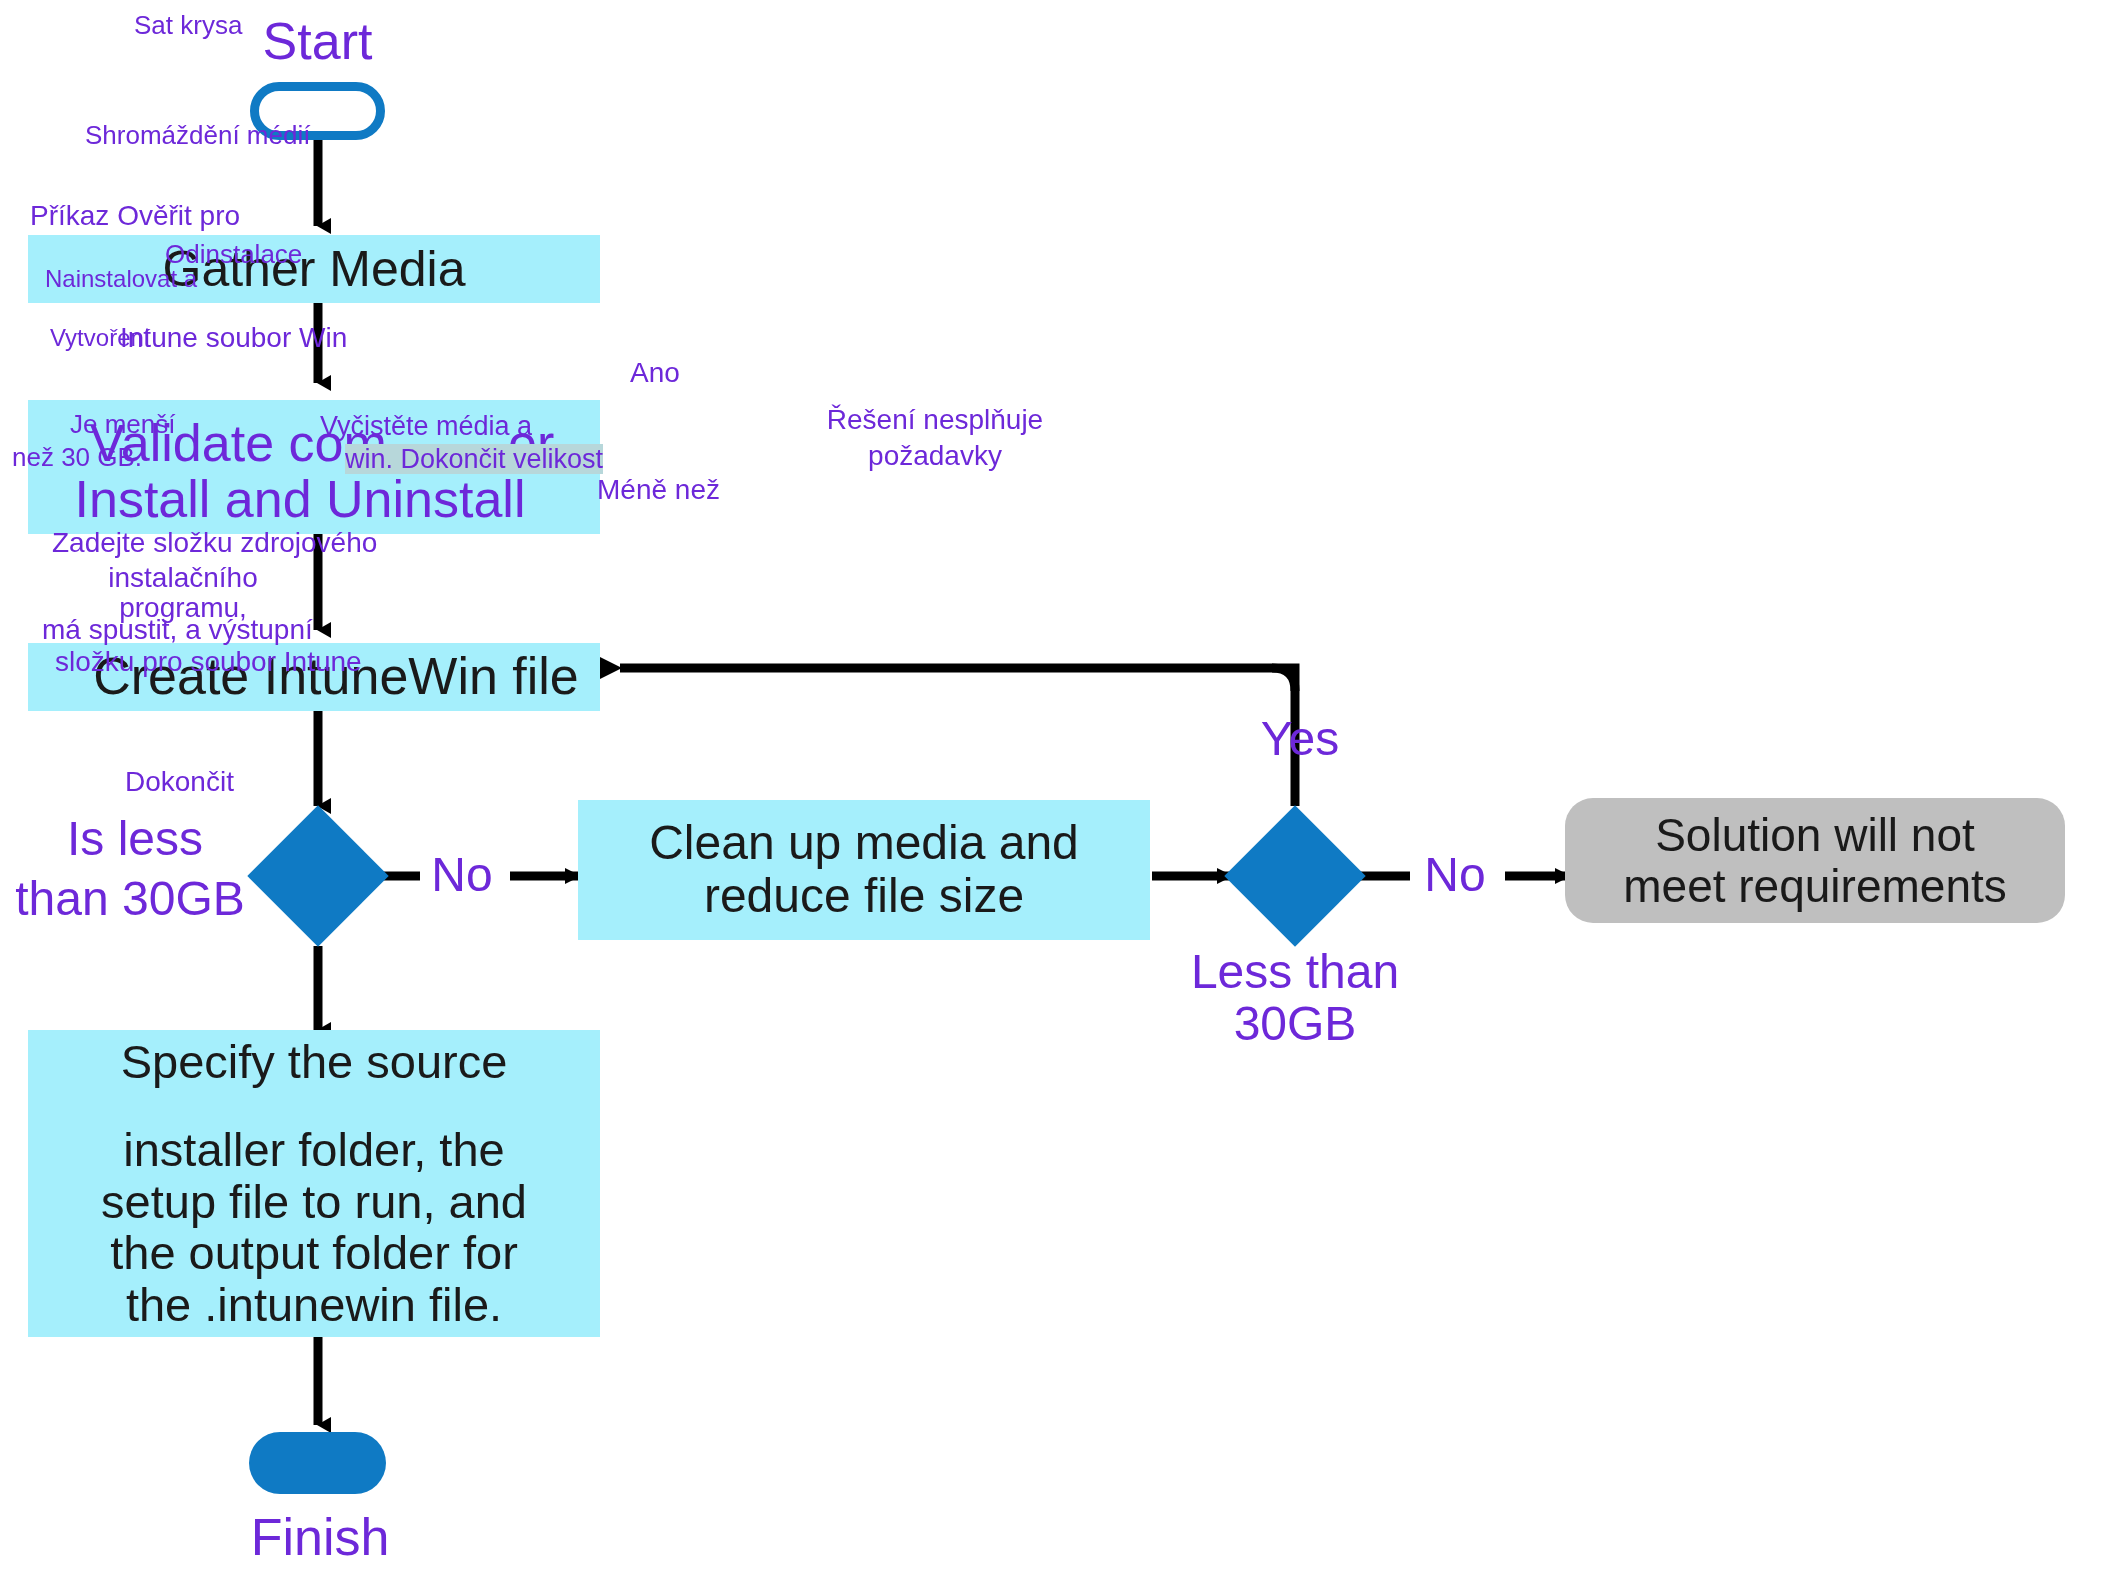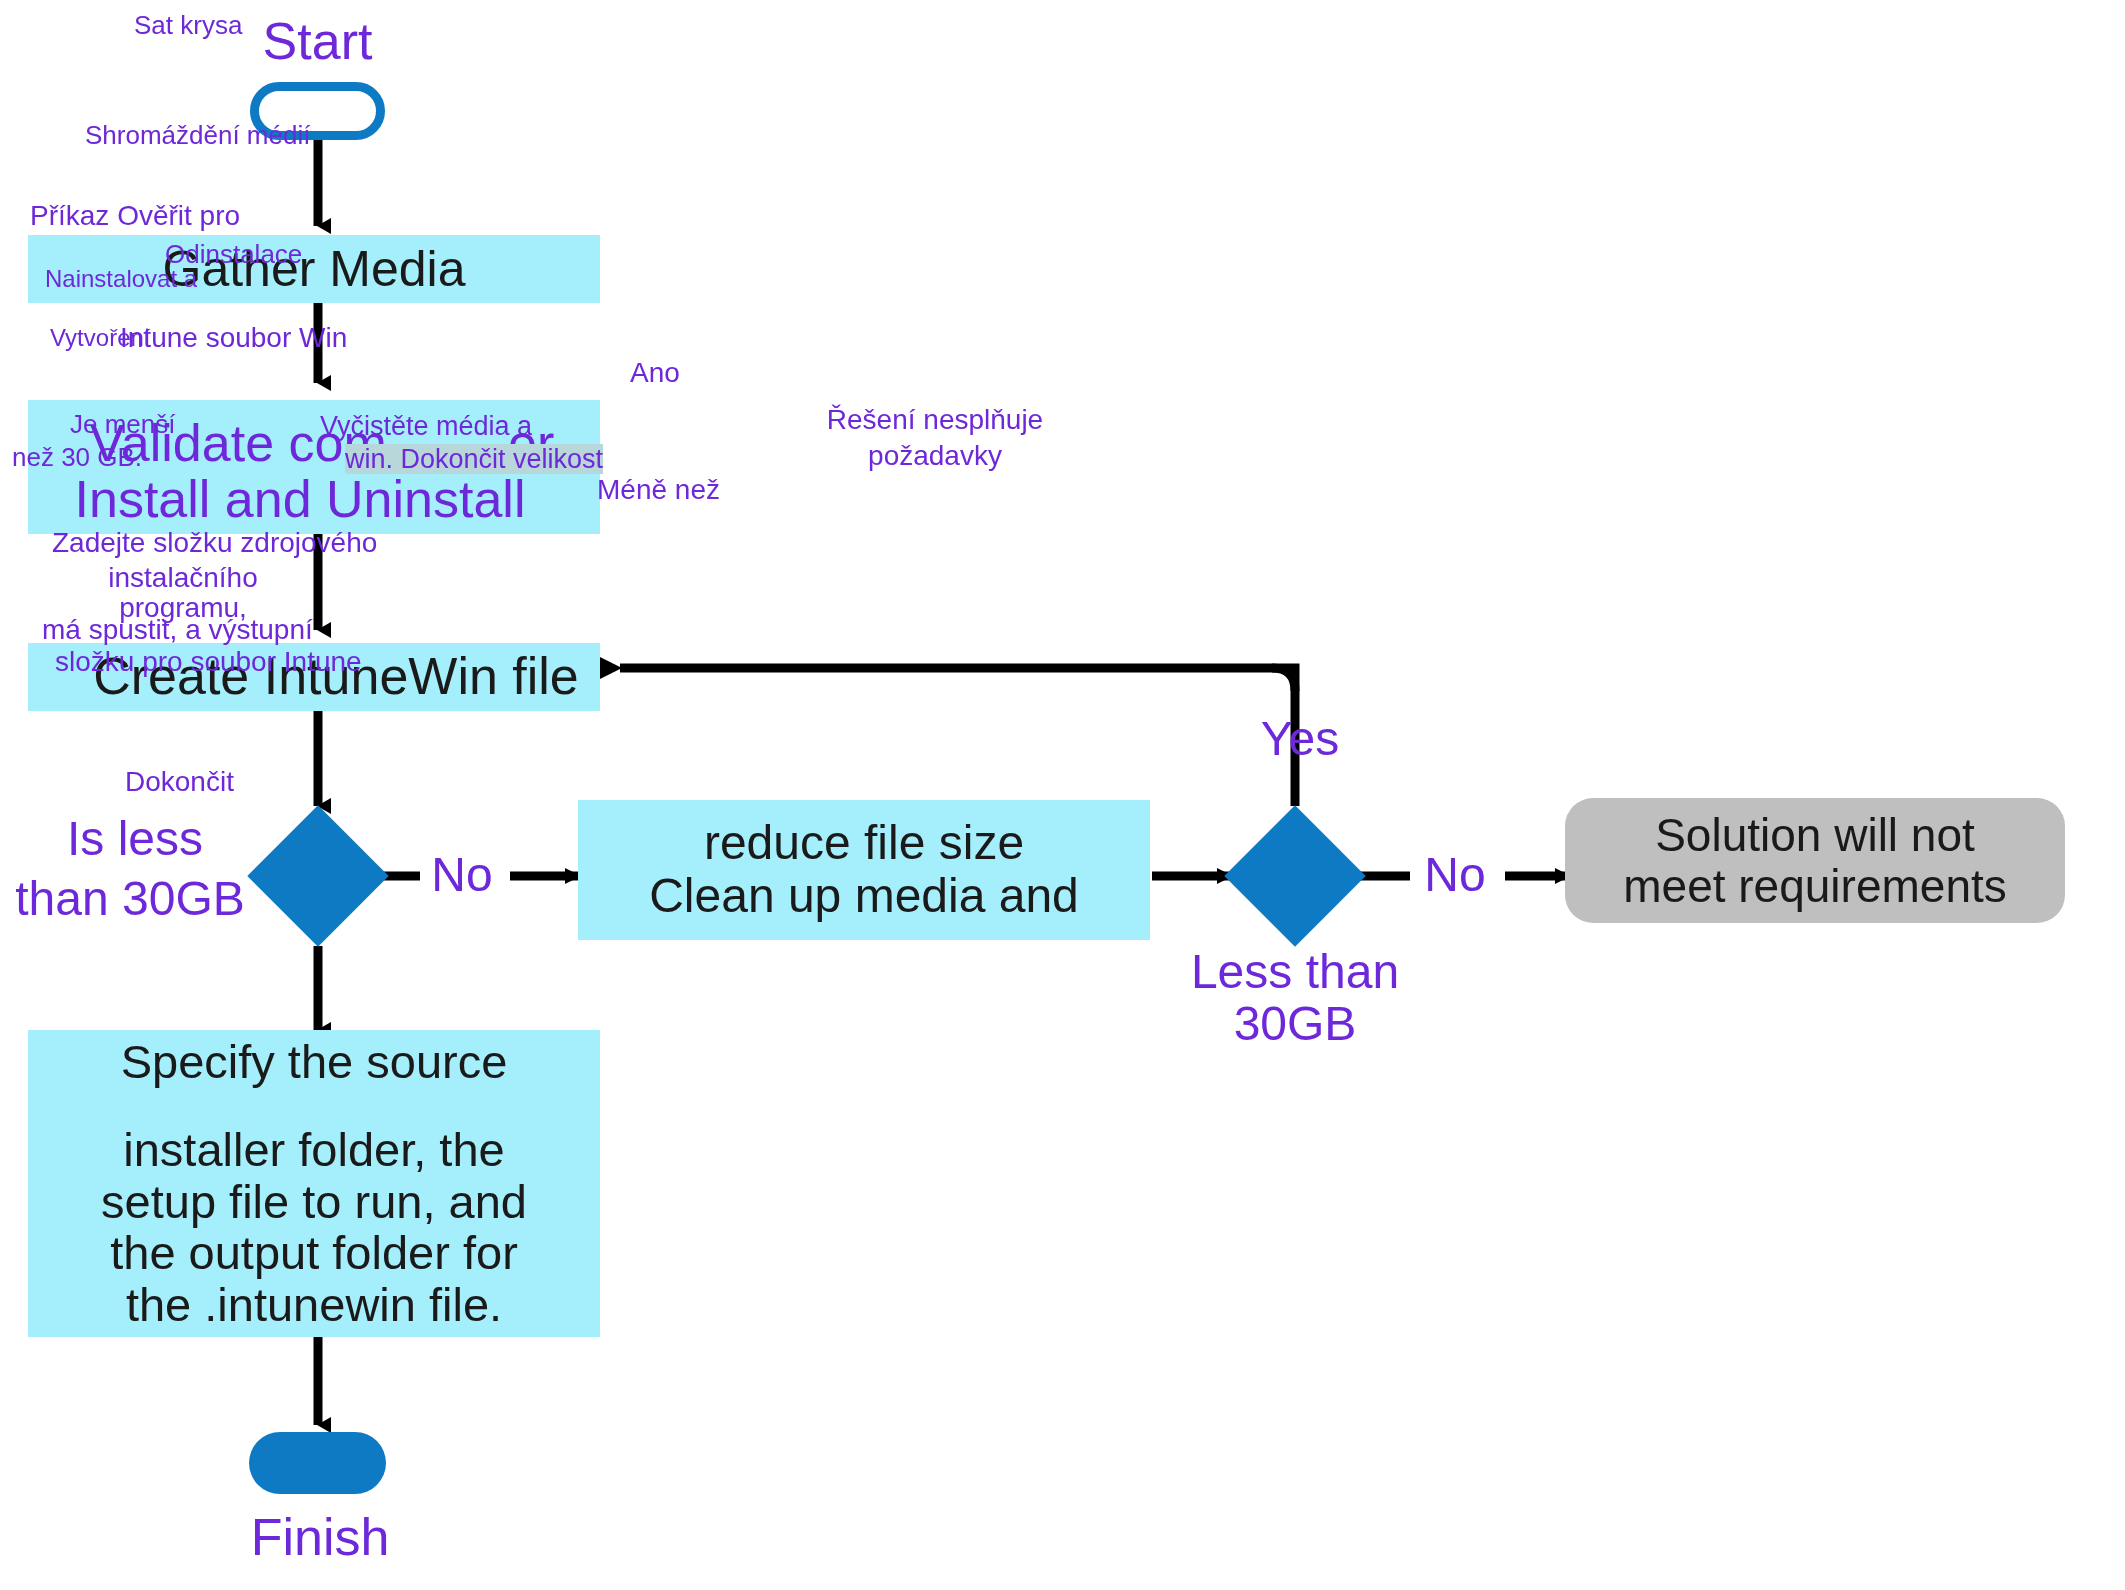--- a/index.html
+++ b/index.html
@@ -141,22 +141,22 @@
     <span style="font-size:52px;">Create IntuneWin file</span>
   </div>
 
   <div class="node diamond" style="left:268px; top:826px; width:100px; height:100px;"></div>
   <div class="label t-center" style="left:20px; top:812px; width:230px; font-size:48px;">Is less</div>
   <div class="label t-center" style="left:10px; top:872px; width:240px; font-size:48px;">than 30GB</div>
 
   <div class="label flow-label t-center" style="left:412px; top:848px; width:100px; font-size:48px;">No</div>
 
   <div class="node process" style="left:578px; top:800px; width:572px; height:140px; flex-direction:column;">
+    <span style="font-size:48px;">Clean up media and</span>
     <span style="font-size:48px;">reduce file size</span>
-    <span style="font-size:48px;">Clean up media and</span>
   </div>
 
   <div class="node diamond" style="left:1245px; top:826px; width:100px; height:100px;"></div>
   <div class="label t-center" style="left:1175px; top:945px; width:240px; font-size:48px;">Less than</div>
   <div class="label t-center" style="left:1175px; top:997px; width:240px; font-size:48px;">30GB</div>
 
   <div class="label flow-label t-center" style="left:1240px; top:712px; width:120px; font-size:48px;">Yes</div>
 
   <div class="label flow-label t-center" style="left:1400px; top:848px; width:110px; font-size:48px;">No</div>
 

